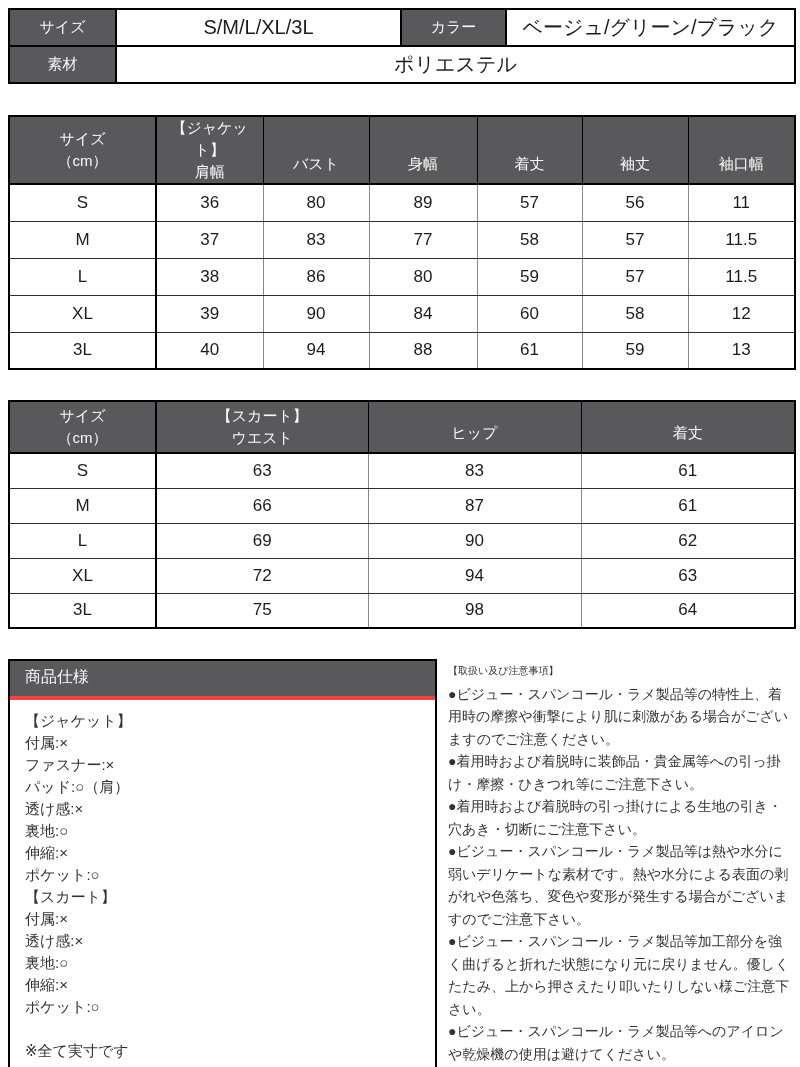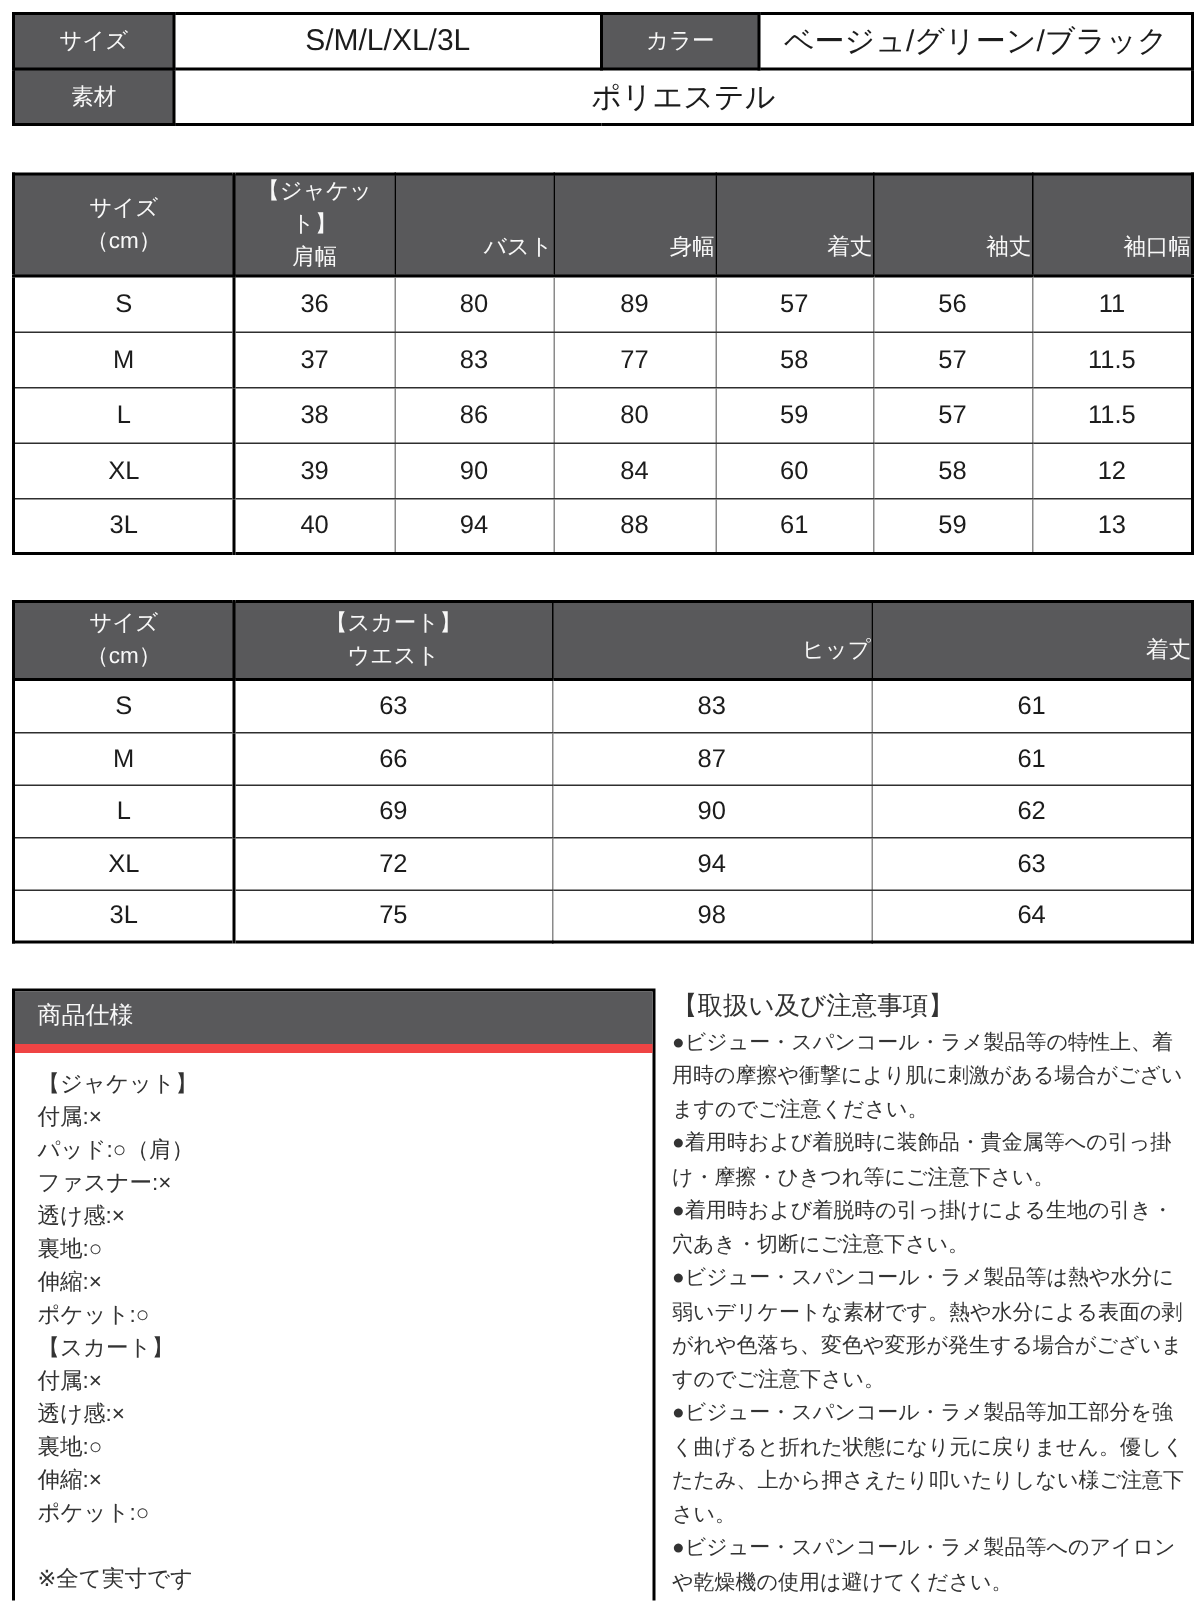--- a/index.html
+++ b/index.html
@@ -22,44 +22,44 @@
   }
   .info-table td.dark { background: var(--header-bg, #59595b); color: var(--header-text, #f8f8f8); font-size: 15px; }
 
   
   .size-table { border: 2px solid #000; }
   .size-table thead td {
     background: var(--header-bg, #59595b); color: var(--header-text, #f8f8f8);
     font-size: 15px; height: 52px; text-align: center;
     border: 1px solid #000; border-bottom: 2px solid #000;
   }
-  .size-table thead td.single { vertical-align: bottom; padding-bottom: 9px; text-align: right; }
+  .size-table thead td.single { vertical-align: bottom; padding-bottom: 9px; }
   .size-table thead td .hline { line-height: 22px; }
   .size-table tbody td {
     height: 37px; text-align: center; vertical-align: middle;
     font-size: 17px; color: #1c1c1c;
     border-left: 1px solid #8a8a8a; border-right: 1px solid #8a8a8a;
     border-top: 1px solid #2e2e2e; border-bottom: 1px solid #2e2e2e;
   }
   .size-table td:first-child { border-right: 2px solid #000; }
   .jacket { margin-top: 31px; }
   .skirt  { margin-top: 30px; }
   .skirt tbody td { height: 35px; }
 
   
   .bottom { display: flex; margin-top: 30px; align-items: flex-start; }
   .spec-box { flex: none; width: 429px; border: 2px solid #000; background: #fff; }
   .spec-header {
     background: var(--header-bg, #59595b); color: var(--header-text, #f8f8f8);
-    font-size: 16px; padding: 6px 15px 8px; border-bottom: 6px solid #ef4444;
+    font-size: 16px; padding: 6px 15px 8px; border-bottom: 4px solid #ef4444;
   }
   .spec-body { padding: 10px 15px 12px; }
   .spec-line { font-size: 15px; line-height: 22px; color: #333; }
   .notes { margin-left: 11px; width: 352px; color: #333; font-size: 14px; line-height: 22.5px; padding-top: 1px; }
-  .note-title { font-size: 17px; }
+  .note-title { font-size: 10px; }
   .note-para { }
 </style>
 </head>
 <body>
 
 <div class="page">
 
   <table class="info-table">
     <colgroup>
         <col style="width:107px">
@@ -211,22 +211,22 @@
         </tr>
       </tbody>
   </table>
 
   <div class="bottom">
     <div class="spec-box">
       <div class="spec-header">商品仕様</div>
       <div class="spec-body">
           <div class="spec-line">【ジャケット】</div>
           <div class="spec-line">付属:×</div>
+          <div class="spec-line">ファスナー:×</div>
           <div class="spec-line">パッド:○（肩）</div>
-          <div class="spec-line">ファスナー:×</div>
           <div class="spec-line">透け感:×</div>
           <div class="spec-line">裏地:○</div>
           <div class="spec-line">伸縮:×</div>
           <div class="spec-line">ポケット:○</div>
           <div class="spec-line">【スカート】</div>
           <div class="spec-line">付属:×</div>
           <div class="spec-line">透け感:×</div>
           <div class="spec-line">裏地:○</div>
           <div class="spec-line">伸縮:×</div>
           <div class="spec-line">ポケット:○</div>

